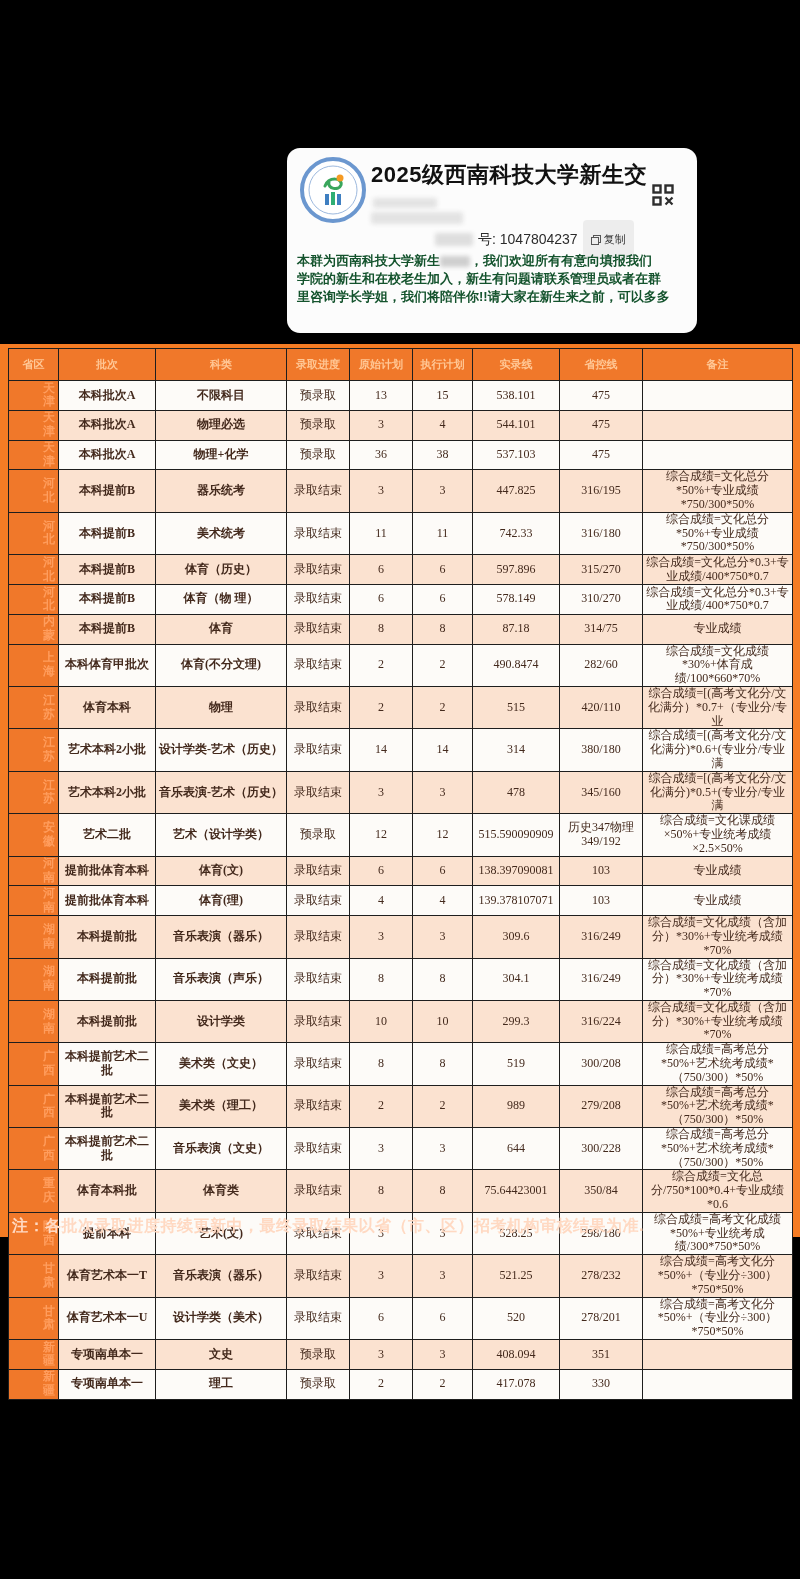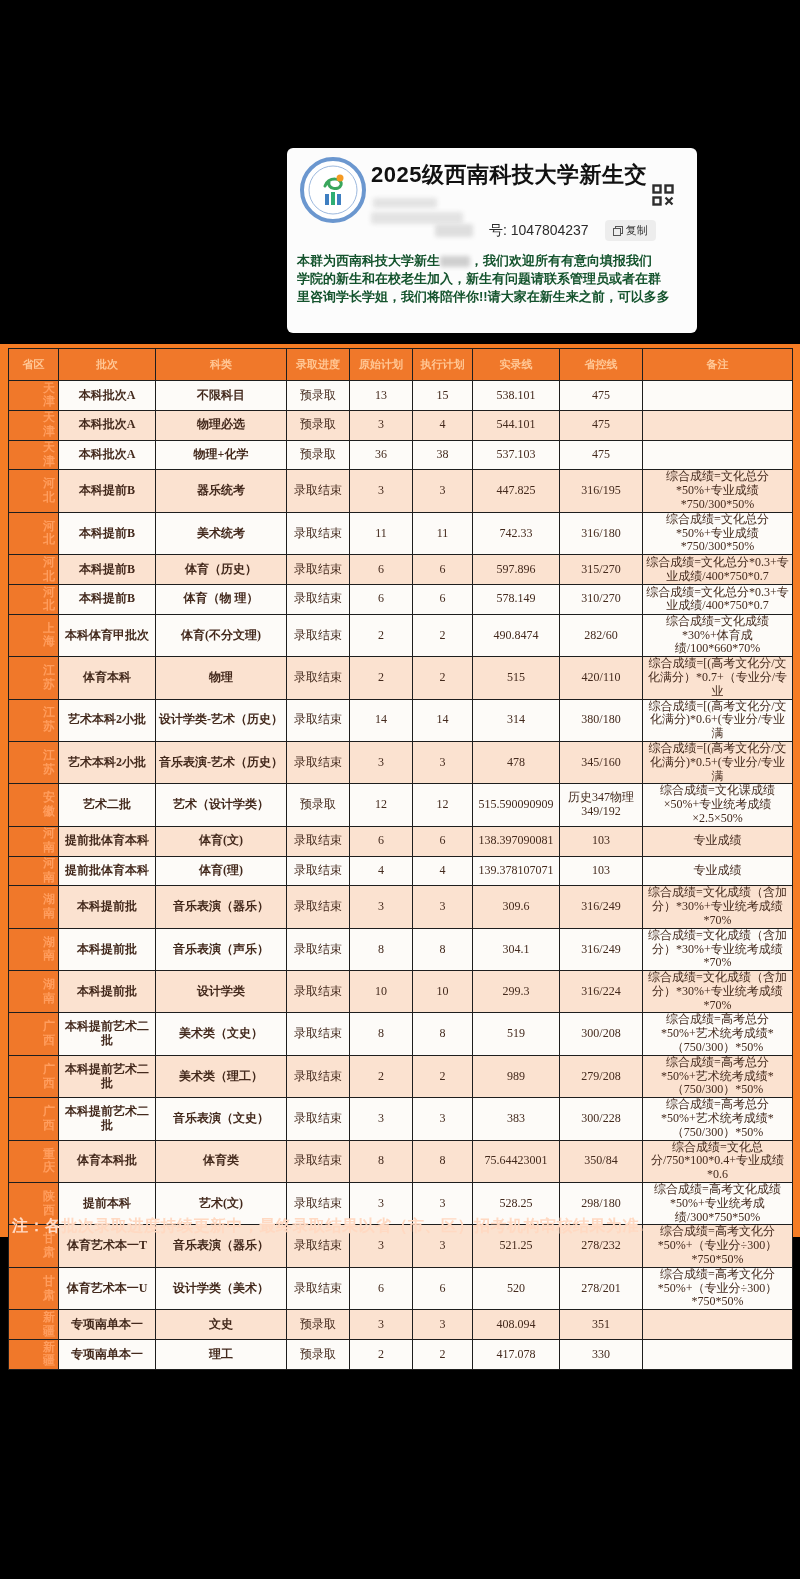--- a/index.html
+++ b/index.html
@@ -1,33 +1,33 @@
 <!DOCTYPE html>
 <html><head>
 <meta charset="utf-8">
 <style>
   html,body{margin:0;padding:0;background:#000;}
   #app{position:relative;width:800px;height:1579px;background:#000;overflow:hidden;
        font-family:"Liberation Sans",sans-serif;}
 
   
   .card{position:absolute;left:287px;top:148px;width:410px;height:185px;
-        background:#fcfcfc;border-radius:6px;}
+        background:#fcfcfc;border-radius:13px;}
   .logo{position:absolute;left:12px;top:8px;width:68px;height:68px;}
   .card-title{position:absolute;left:84px;top:12px;width:270px;
               font-size:22px;font-weight:bold;color:#111;letter-spacing:.5px;white-space:nowrap;}
   .qr{position:absolute;left:365px;top:36px;width:22px;height:22px;cursor:pointer;}
   .redact{position:absolute;background:#e3e3e3;filter:blur(2px);border-radius:2px;}
   .redact-a{left:86px;top:50px;width:64px;height:10px;}
   .redact-b{left:84px;top:64px;width:92px;height:12px;}
-  .group-row{position:absolute;left:148px;top:72px;display:flex;align-items:center;gap:16px;}
+  .group-row{position:absolute;left:148px;top:72px;display:flex;align-items:center;gap:5px;}
   .group-blur{width:38px;height:13px;background:#dedede;filter:blur(2px);border-radius:2px;}
   .group-label{font-size:14px;color:#2b2b2b;white-space:nowrap;}
   .copy-btn{display:flex;align-items:center;gap:3px;background:#ededed;border:none;
-            border-radius:4px;padding:3px 8px;font-size:11px;color:#333;cursor:pointer;
+            border-radius:4px;padding:12px 8px;font-size:11px;color:#333;cursor:pointer;
             font-family:"Liberation Sans",sans-serif;}
   .desc{position:absolute;left:10px;top:104px;width:392px;font-size:13px;font-weight:bold;
         color:#14532d;line-height:18px;}
   .desc-blur{display:inline-block;width:30px;height:11px;background:#cfcfcf;
              filter:blur(2px);vertical-align:middle;border-radius:2px;}
 
   
   .band{position:absolute;left:0;top:344px;width:800px;height:893px;background:#f57c24;}
   table.adm{position:absolute;left:8px;top:4px;width:784px;border-collapse:collapse;
             table-layout:fixed;font-family:"Liberation Serif",serif;}
@@ -186,20 +186,31 @@
             <td class="c-province">河北</td>
             <td class="c-batch">本科提前B</td>
             <td class="c-subject">体育（物 理）</td>
             <td class="c-progress">录取结束</td>
             <td class="c-plan1">6</td>
             <td class="c-plan2">6</td>
             <td class="c-line">578.149</td>
             <td class="c-control">310/270</td>
             <td class="c-remark">综合成绩=文化总分*0.3+专业成绩/400*750*0.7</td>
           </tr>
+          <tr class="peach">
+            <td class="c-province">内蒙</td>
+            <td class="c-batch">本科提前B</td>
+            <td class="c-subject">体育</td>
+            <td class="c-progress">录取结束</td>
+            <td class="c-plan1">8</td>
+            <td class="c-plan2">8</td>
+            <td class="c-line">87.18</td>
+            <td class="c-control">314/75</td>
+            <td class="c-remark">专业成绩</td>
+          </tr>
           <tr class="white">
             <td class="c-province">上海</td>
             <td class="c-batch">本科体育甲批次</td>
             <td class="c-subject">体育(不分文理)</td>
             <td class="c-progress">录取结束</td>
             <td class="c-plan1">2</td>
             <td class="c-plan2">2</td>
             <td class="c-line">490.8474</td>
             <td class="c-control">282/60</td>
             <td class="c-remark">综合成绩=文化成绩*30%+体育成绩/100*660*70%</td>
@@ -325,21 +336,21 @@
             <td class="c-control">279/208</td>
             <td class="c-remark">综合成绩=高考总分*50%+艺术统考成绩*（750/300）*50%</td>
           </tr>
           <tr class="white">
             <td class="c-province">广西</td>
             <td class="c-batch">本科提前艺术二批</td>
             <td class="c-subject">音乐表演（文史）</td>
             <td class="c-progress">录取结束</td>
             <td class="c-plan1">3</td>
             <td class="c-plan2">3</td>
-            <td class="c-line">383</td>
+            <td class="c-line">644</td>
             <td class="c-control">300/228</td>
             <td class="c-remark">综合成绩=高考总分*50%+艺术统考成绩*（750/300）*50%</td>
           </tr>
           <tr class="peach">
             <td class="c-province">重庆</td>
             <td class="c-batch">体育本科批</td>
             <td class="c-subject">体育类</td>
             <td class="c-progress">录取结束</td>
             <td class="c-plan1">8</td>
             <td class="c-plan2">8</td>

